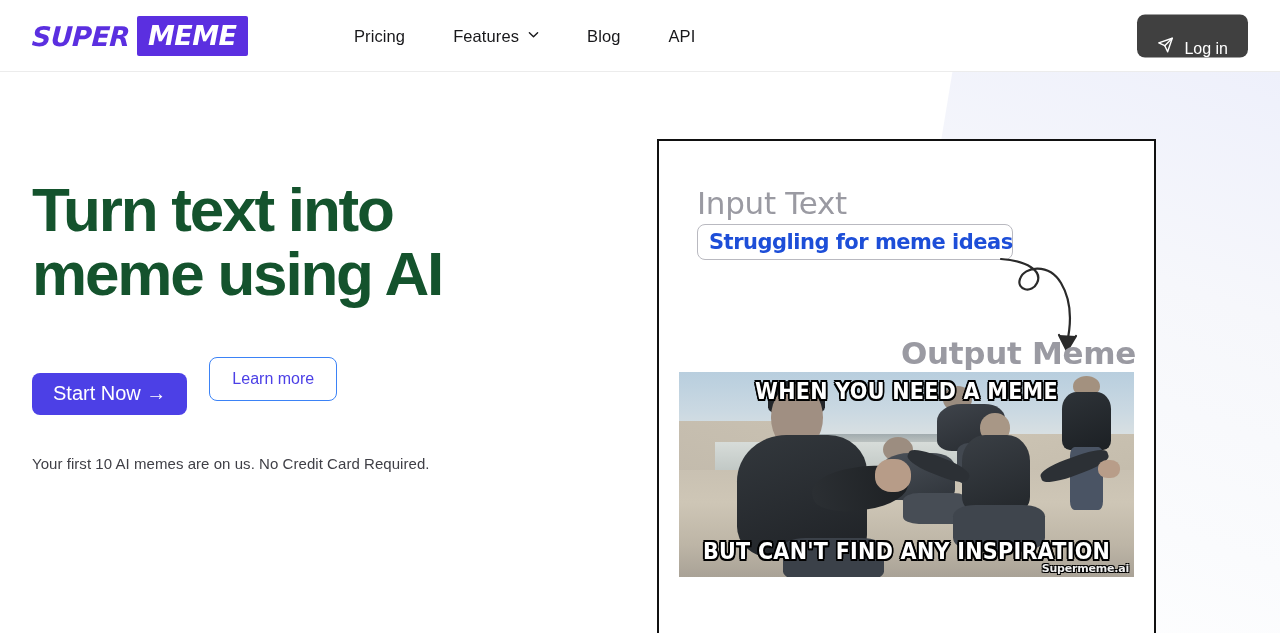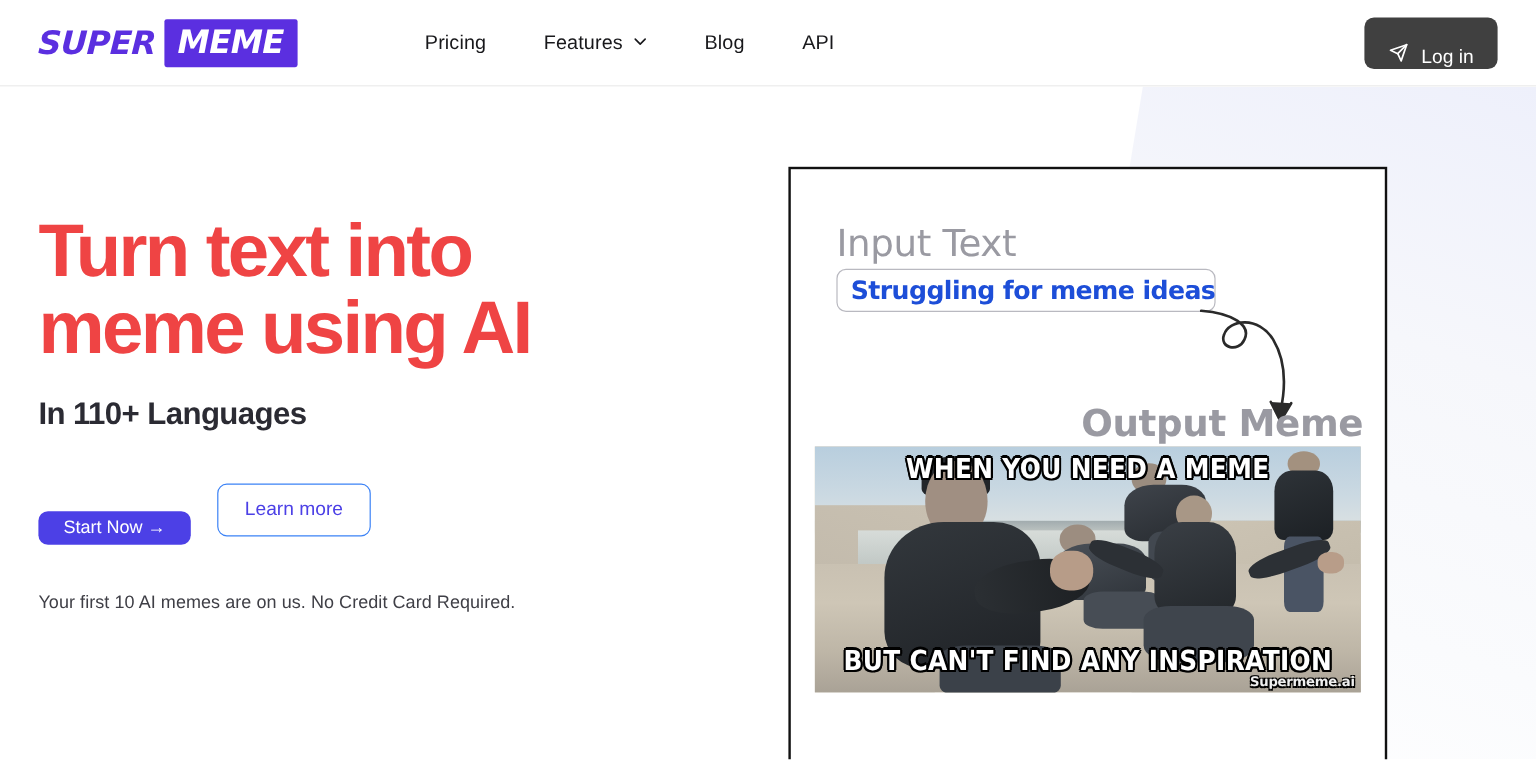--- a/index.html
+++ b/index.html
@@ -140,21 +140,21 @@
     top: 178px;
     width: 560px;
     z-index: 5;
   }
   .hero-title {
     font-family: "Liberation Sans", sans-serif;
     font-weight: 700;
     font-size: 62px;
     line-height: 1.04;
     letter-spacing: -2.2px;
-    color: #ef4444;
+    color: #14532d;
     margin: 0;
   }
   .hero-sub {
     font-family: "Liberation Sans", sans-serif;
     font-weight: 700;
     font-size: 26px;
     letter-spacing: -0.5px;
     color: #2b2b33;
     margin-top: 22px;
   }
@@ -163,28 +163,28 @@
     display: flex;
     align-items: center;
     gap: 22px;
     margin-top: 36px;
   }
   .btn-primary {
     display: flex;
     align-items: center;
     justify-content: center;
     gap: 9px;
-    height: 28px;
+    height: 42px;
     padding: 0 21px;
     background: #4c40e6;
     color: #ffffff;
     border: none;
     border-radius: 8px;
     font-family: "Liberation Sans", sans-serif;
-    font-size: 15px;
+    font-size: 20px;
     cursor: pointer;
     white-space: nowrap;
     margin-top: 30px;
   }
   .btn-secondary {
     display: flex;
     align-items: center;
     justify-content: center;
     height: 44px;
     padding: 0 22px;
@@ -526,21 +526,20 @@
 
   </header>
 
   <section class="hero-left">
 
     <h1 class="hero-title">
       <span>Turn text into</span><br>
       <span>meme using AI</span>
     </h1>
 
-    <div class="hero-sub">In 110+ Languages</div>
 
     <div class="cta-row">
       <button class="btn-primary">Start Now →</button>
       <button class="btn-secondary">Learn more</button>
     </div>
 
     <div class="fineprint">Your first 10 AI memes are on us. No Credit Card Required.</div>
 
   </section>
 

